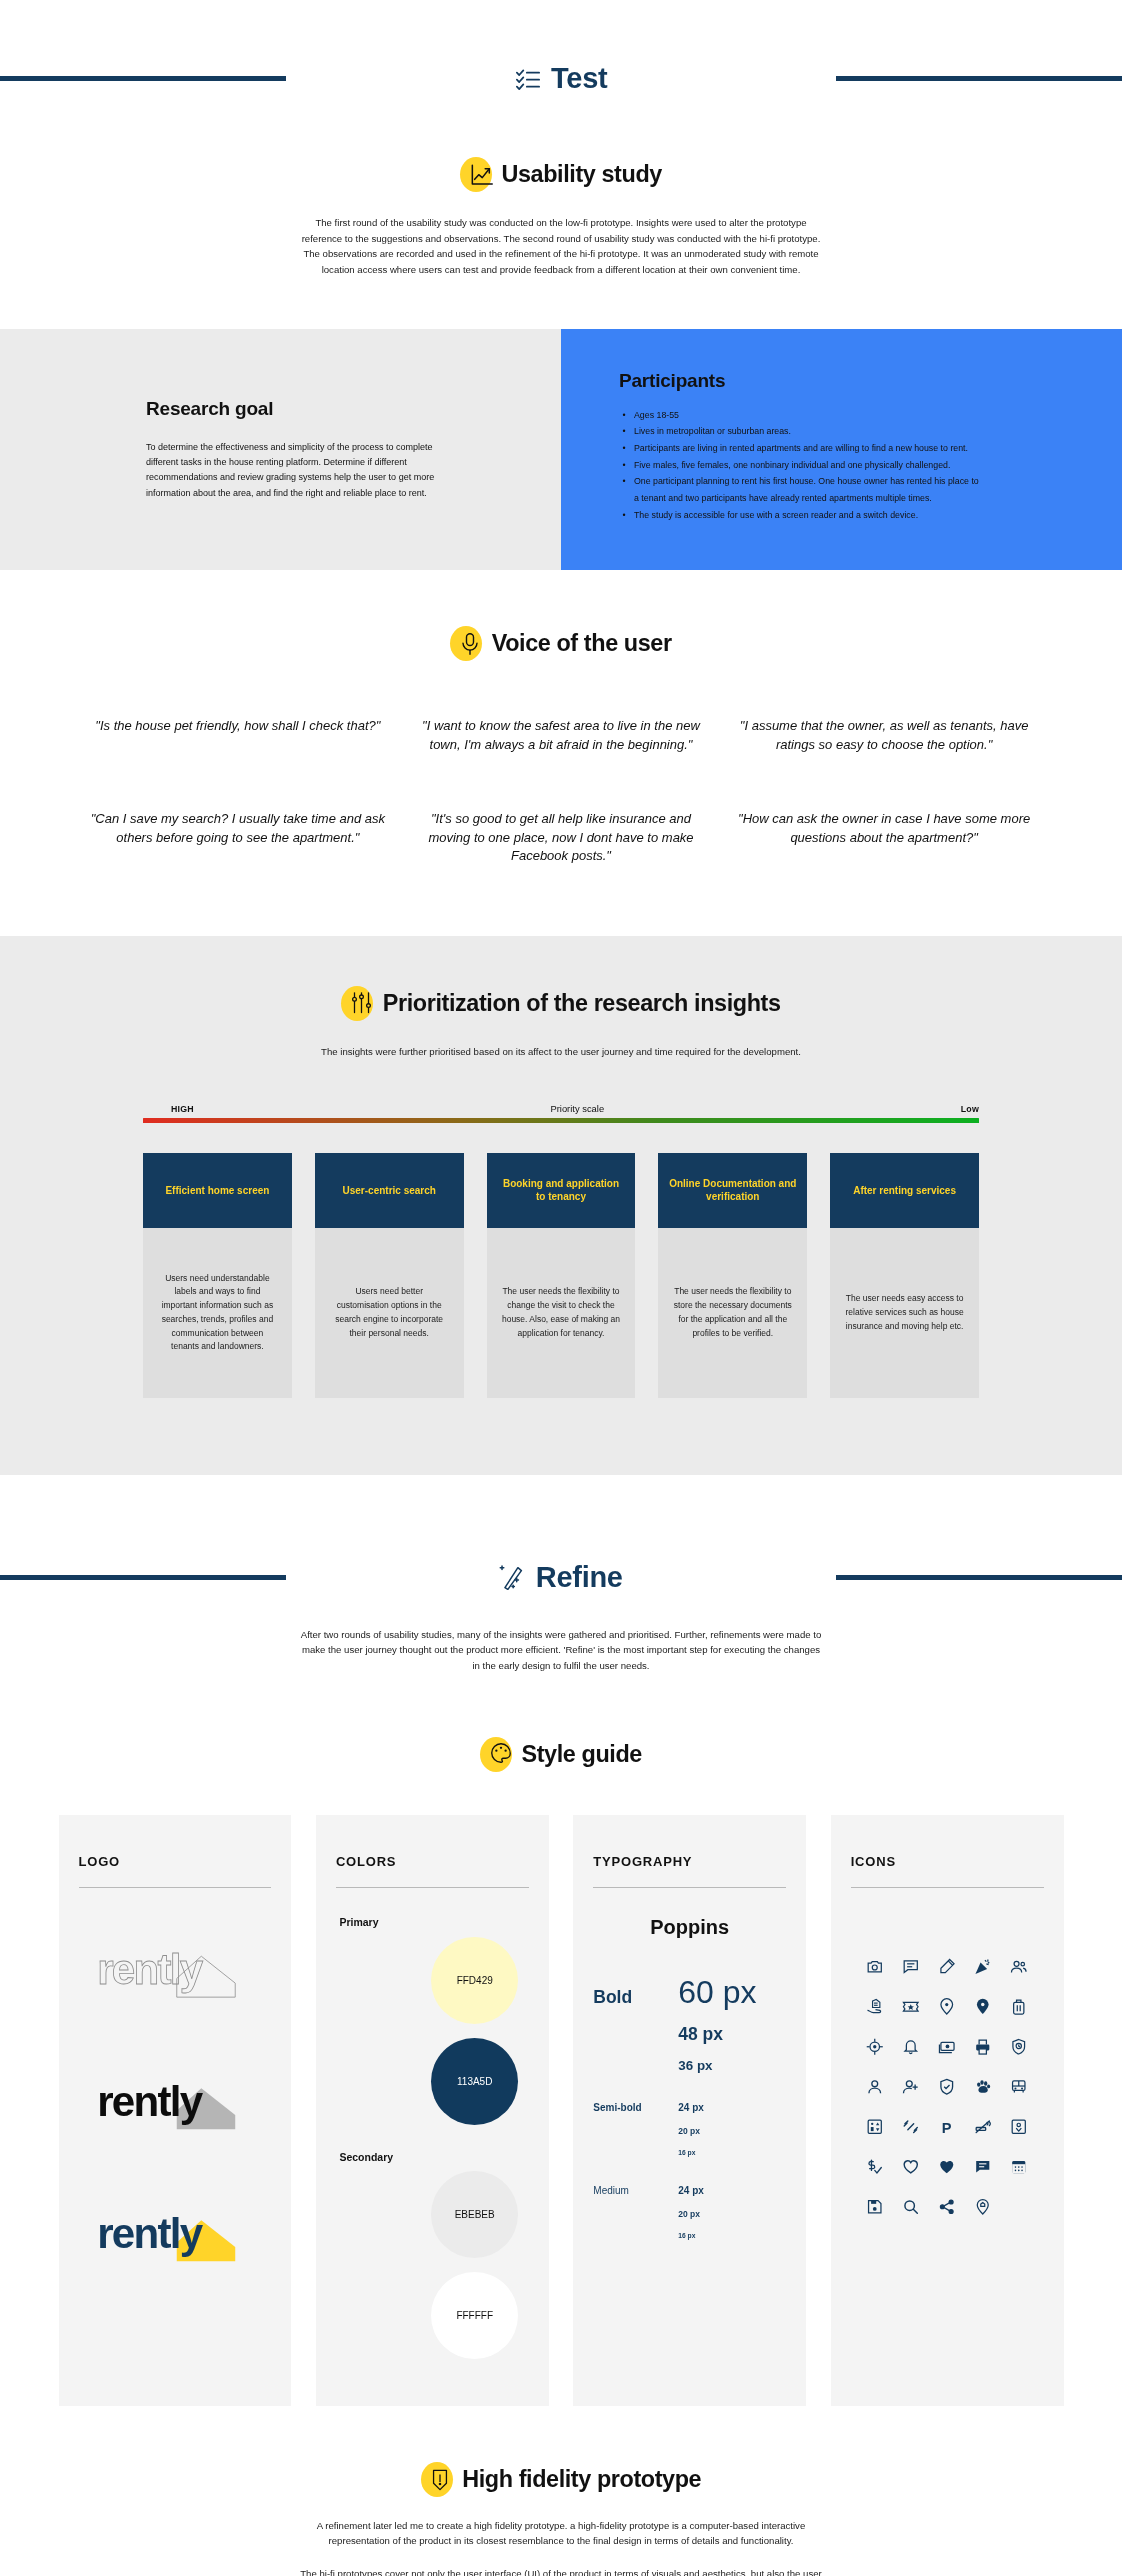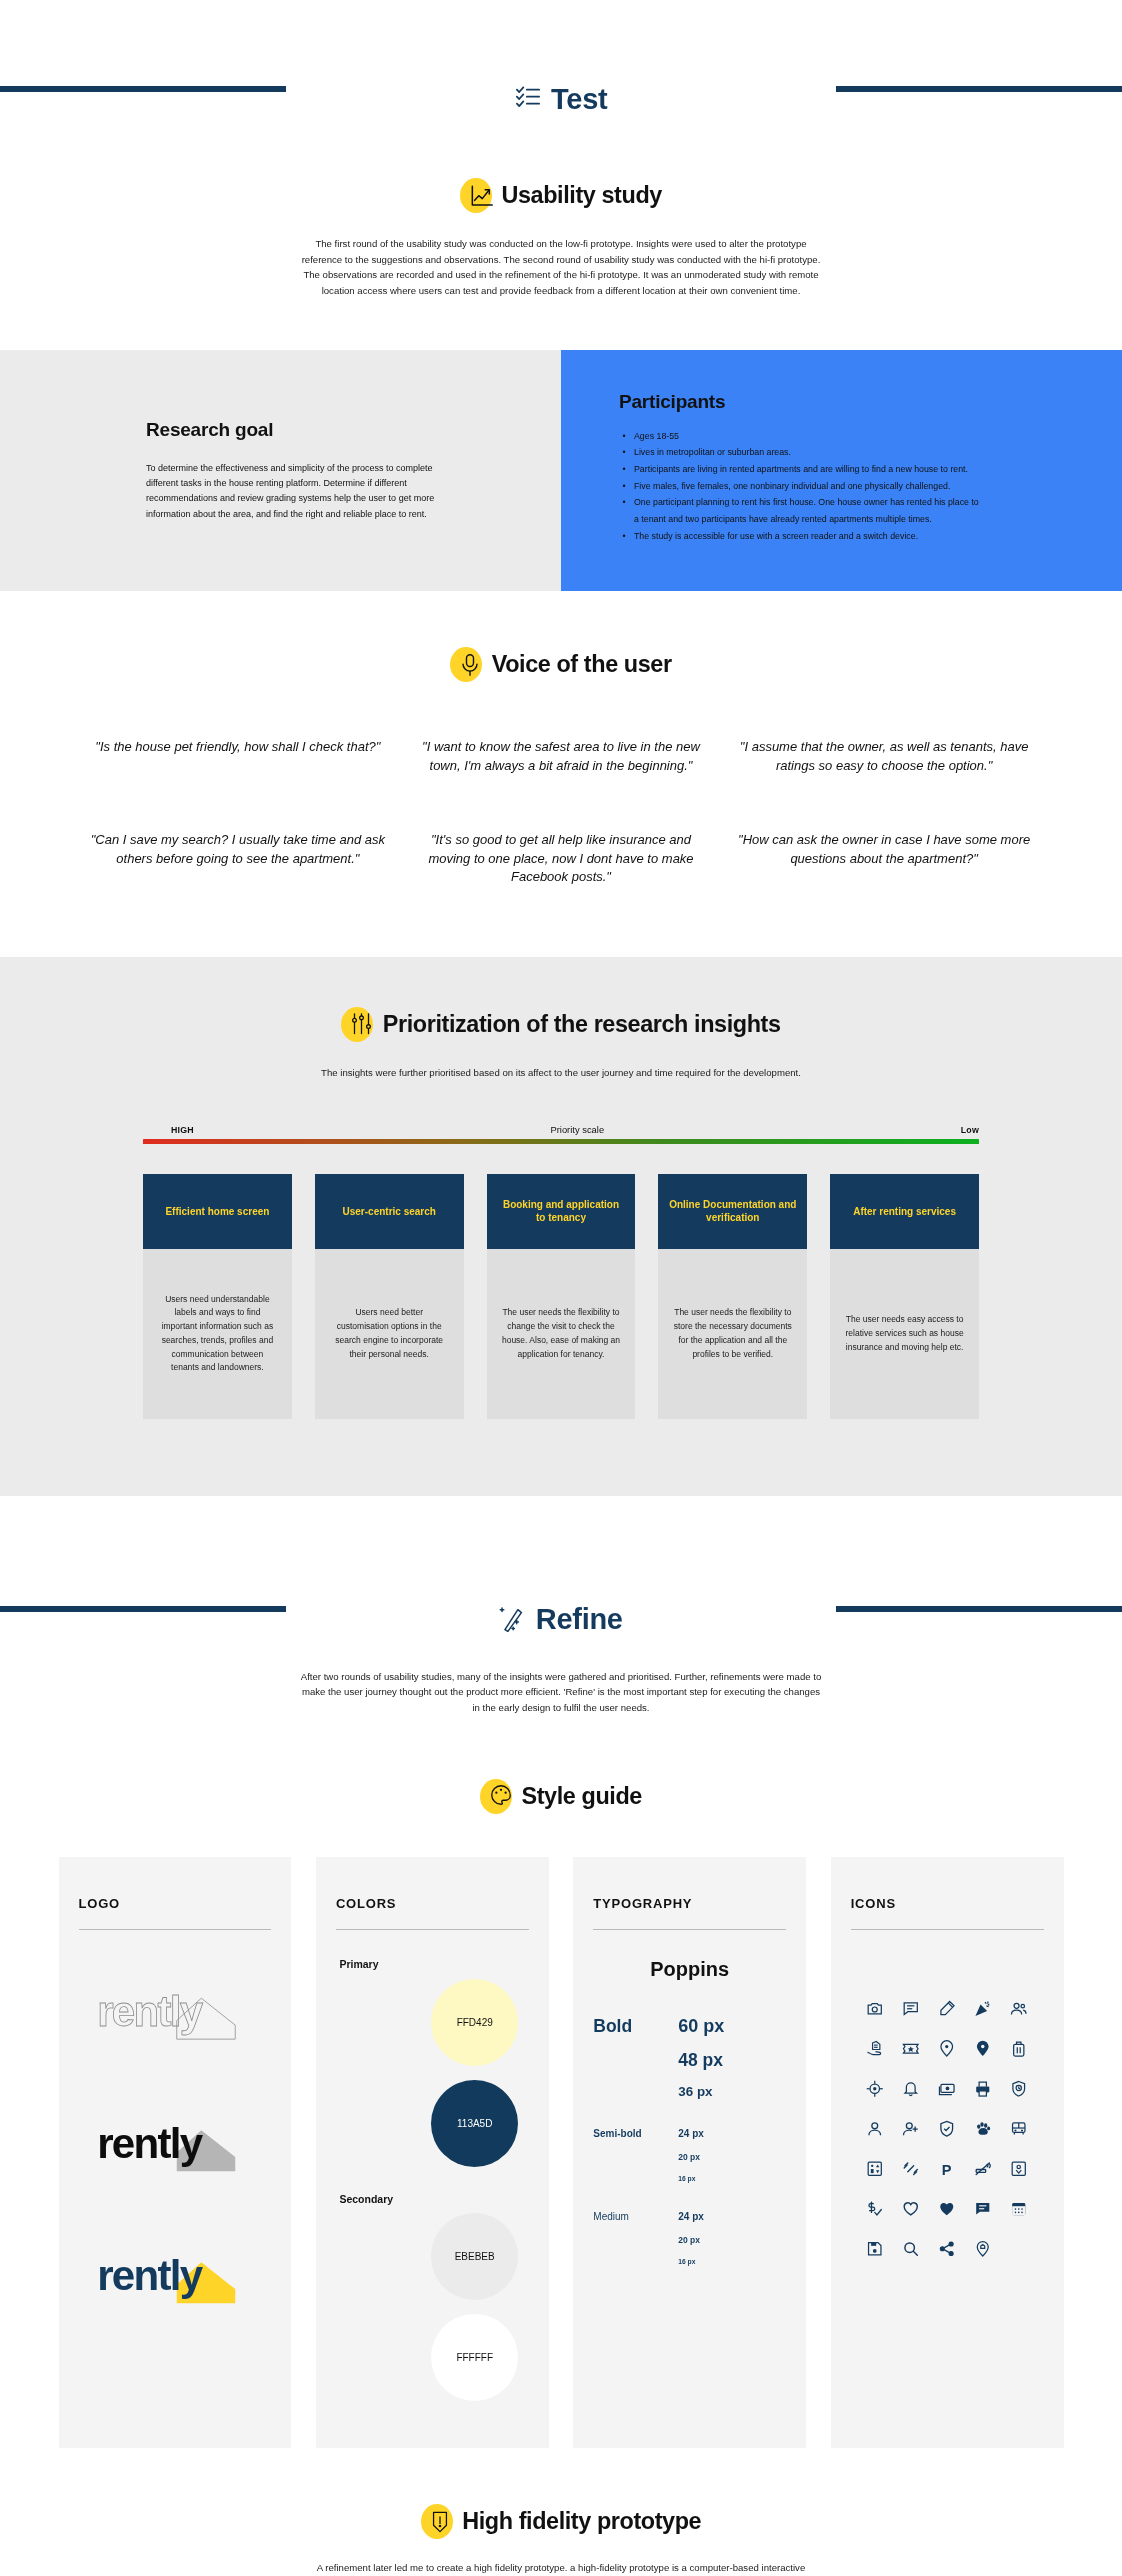--- a/index.html
+++ b/index.html
@@ -13,22 +13,22 @@
   .page { width: 1122px; position: relative; }
 
   
   .band-header {
     display: flex; align-items: center; justify-content: center;
     gap: 0; padding: 64px 0 0 0;
   }
   .band-rule { height: 5.3px; background: #143B5E; flex: 0 0 286px; }
   .band-rule.left { margin-right: 0; }
   .band-center {
-    display: flex; align-items: flex-start; justify-content: center;
-    gap: 10.5px; flex: 0 0 auto; padding: 0 35px; margin-top: 21px;
+    display: flex; align-items: flex-end; justify-content: center;
+    gap: 10.5px; flex: 0 0 auto; padding: 0 35px;
   }
   .band-title {
     font-size: 29px; font-weight: 700; color: #143B5E;
     letter-spacing: -0.3px; line-height: 1;
   }
   .band-spacer { flex: 1 1 auto; }
 
   
   .sub-head {
     display: flex; align-items: center; justify-content: center; gap: 9.4px;
@@ -137,21 +137,21 @@
   }
   .swatch.dark { color: #ffffff; }
   .swatch.light { color: #111111; }
   .swatch.sp { margin-bottom: 26px; }
 
   
   .font-name { text-align: center; font-size: 20px; font-weight: 700; margin: 20px 0 35px 0; }
   .type-row { display: flex; align-items: baseline; gap: 15px; color: #143B5E; margin-bottom: 13px; }
   .type-weight { width: 70px; text-align: left; flex: 0 0 70px; font-weight: 600; }
   .type-size { font-weight: 700; }
-  .t60 { font-size: 18px; font-weight: 700; }
+  .t60 { font-size: 32px; font-weight: 400; }
   .t48 { font-size: 17.5px; font-weight: 800; }
   .t36 { font-size: 13.4px; font-weight: 800; }
   .t24 { font-size: 10px; font-weight: 600; }
   .t20 { font-size: 8.5px; font-weight: 600; }
   .t16 { font-size: 6.7px; font-weight: 600; }
   .w-bold { font-size: 17.5px; font-weight: 800; }
   .w-semi { font-size: 10px; font-weight: 600; }
   .w-med  { font-size: 10px; font-weight: 500; }
   .type-group { margin-bottom: 29px; }
 

